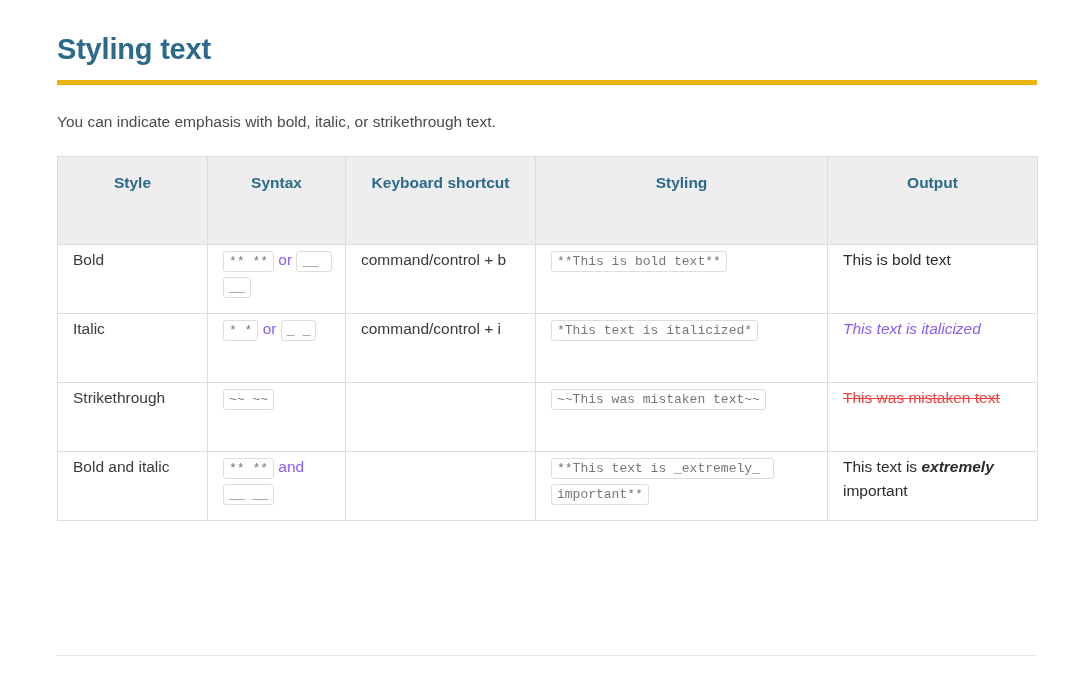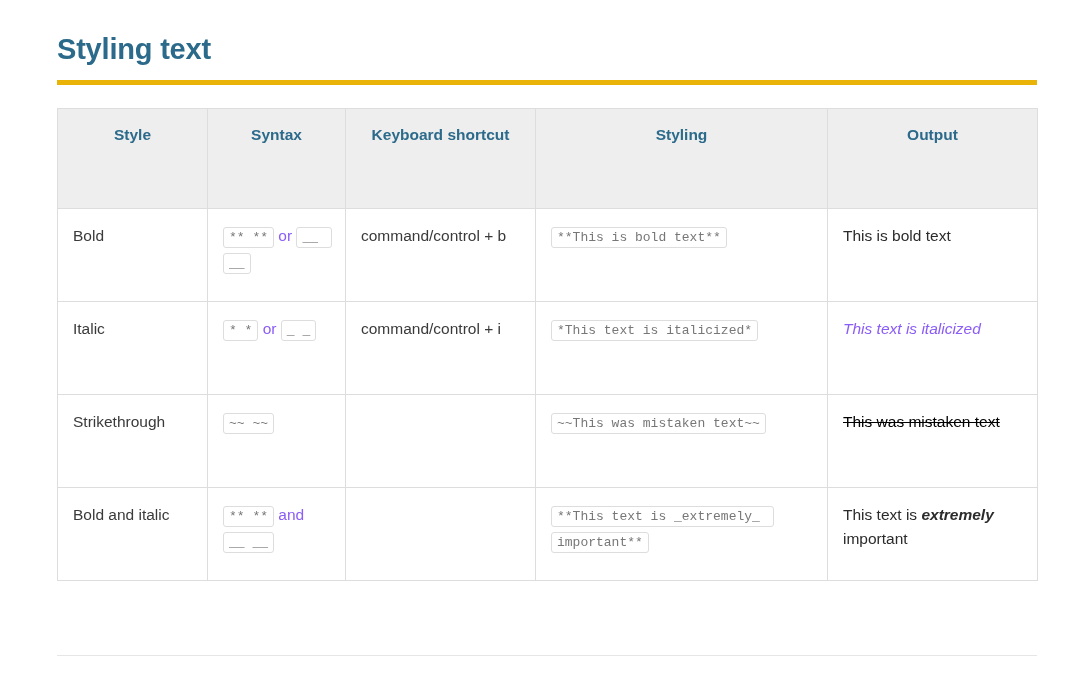--- a/index.html
+++ b/index.html
@@ -54,21 +54,21 @@
     border-collapse: collapse;
     border-spacing: 0;
     width: 980px;
     table-layout: fixed;
     font-size: 15.5px;
   }
   .styling-table th,
   .styling-table td {
     border: 1px solid #dddddd;
     vertical-align: top;
-    padding: 15px 15px;
+    padding: 3px 15px;
     line-height: 24px;
   }
   .styling-table thead th {
     background: #eeeeee;
     color: #2b6a8a;
     font-weight: bold;
     text-align: center;
     vertical-align: top;
     height: 70px;
     padding-top: 14px;
@@ -103,21 +103,21 @@
     word-break: break-word;
   }
   .syntax-cell .joiner {
     color: #8b5cf6;
     font-size: 15.5px;
   }
 
   
   .out-bold   { font-weight: normal; color: #2b2b2b; }
   .out-italic { font-style: italic; color: #8b5cf6; }
-  .out-strike { text-decoration: line-through; color: #000000; }
+  .out-strike { text-decoration: line-through; color: #ef4444; }
   .out-bolditalic { font-weight: bold; font-style: italic; color: #2b2b2b; }
   .output-cell { line-height: 24px; }
 
   
   .bottom-rule {
     position: absolute;
     left: 57px;
     top: 655px;
     width: 980px;
     height: 1px;
@@ -125,20 +125,21 @@
   }
 </style>
 </head>
 <body>
 
 <div class="page">
   <div class="content">
 
     <h1 class="page-title">Styling text</h1>
 
+    <p class="intro">You can indicate emphasis with bold, italic, or strikethrough text.</p>
 
     <table class="styling-table">
       <colgroup>
         <col class="col-style">
         <col class="col-syntax">
         <col class="col-kbd">
         <col class="col-example">
         <col class="col-output">
       </colgroup>
       <thead>

